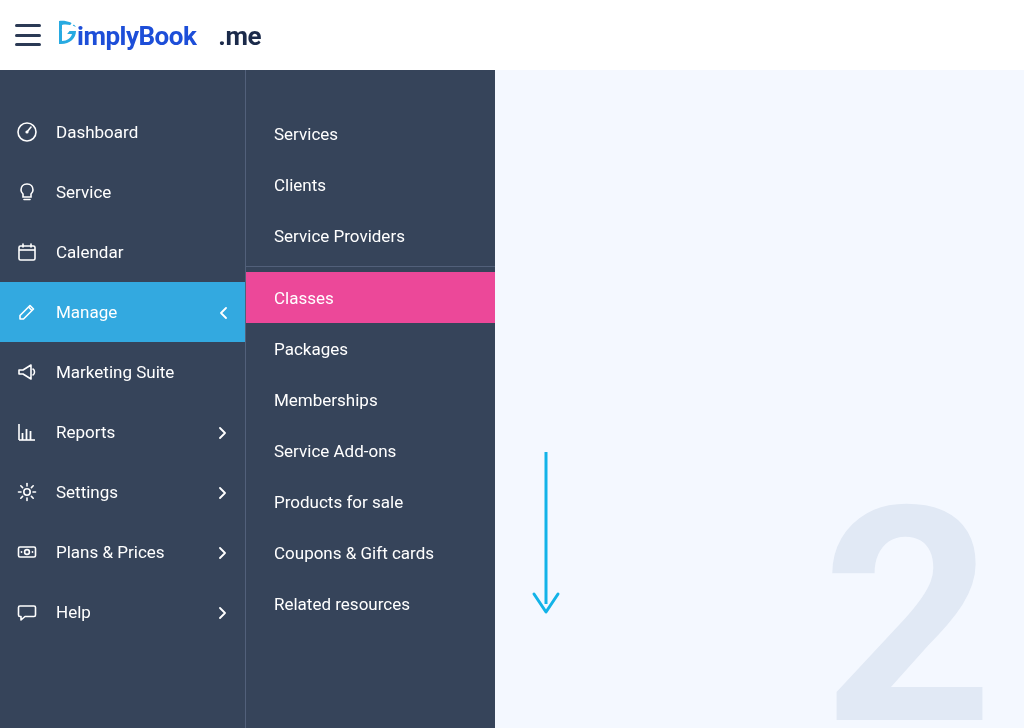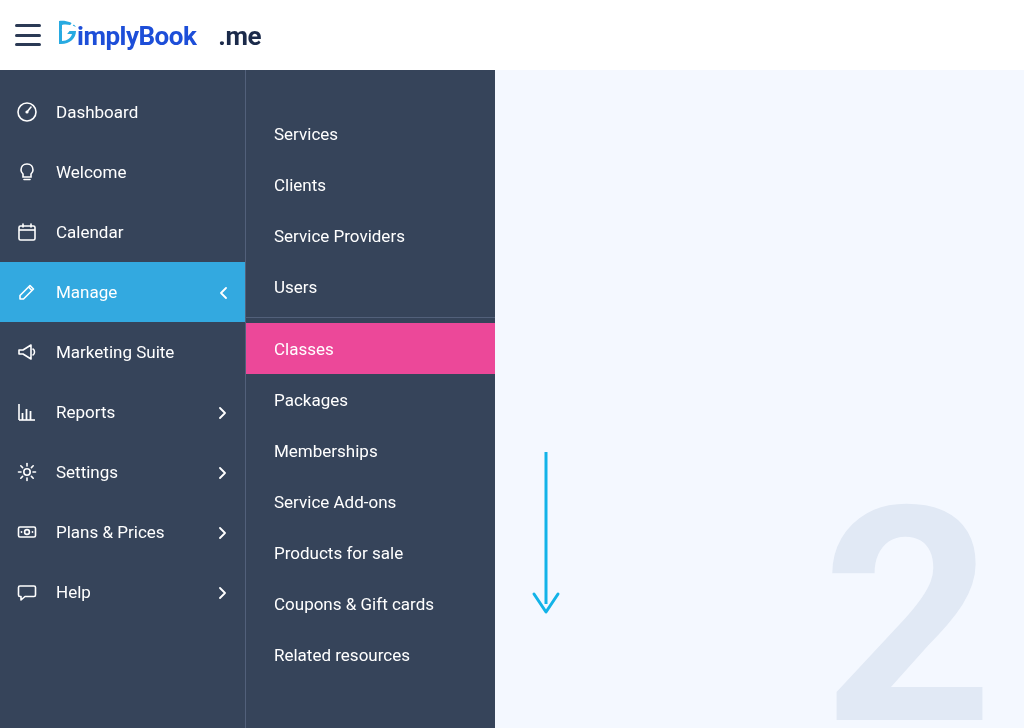--- a/index.html
+++ b/index.html
@@ -10,21 +10,21 @@
   .logo { display: flex; align-items: baseline; font-size: 26px; font-weight: 700; letter-spacing: -0.5px; }
   .logo .brand1 { color: #1d4ed8; }
   .logo .brand2 { color: #1b2a4a; font-weight: 700; margin-left: 22px; }
   .logo .check { display:inline-block; width:24px; height:26px; position:relative; margin-right:-2px;}
   .logo .check svg { width:24px; height:26px; display:block;}
   .workspace { position: relative; height: 658px; }
   .content-bg { position: absolute; left: 0; right: 0; top: 0; bottom: 0; background: #f4f8ff; }
   .bignum { position:absolute; right: 30px; bottom: -40px; font-size: 300px; font-weight:700; color:#e1e9f5; line-height:1; user-select:none; pointer-events:none;}
   .arrow-down { position:absolute; left:530px; top:378px; pointer-events:none;}
   .sidebar { position:absolute; left:0; top:0; width:245px; height:658px; background:#36445a; }
-  .sidebar-list { list-style:none; padding-top:12px;text-align:right;}
+  .sidebar-list { list-style:none; padding-top:32px;text-align:right;}
   .sidebar-item { display:flex; align-items:center; height:60px; padding:0 16px; color:#fff; font-size:17px; cursor:pointer; position:relative;}
   .sidebar-item .icon { width:22px; height:22px; margin-right:18px; flex-shrink:0; display:flex; align-items:center; justify-content:center;}
   .sidebar-item .chev { position:absolute; right:16px; width:10px; height:10px;}
   .sidebar-item.active { background:#33a9e0; }
   .sidebar-item.active .chev svg { transform: rotate(180deg); }
   .submenu { position:absolute; left:245px; top:0; width:250px; height:688px; background:#36445a; border-left:1px solid #52607a; }
   .sub-list { list-style:none; padding-top:38px;}
   .sub-item { display:flex; align-items:center; height:51px; padding:0 28px; color:#fff; font-size:17px; cursor:pointer;}
   .sub-item.active { background:#ec4899; }
   .sub-divider { height:1px; background:#52607a; margin:5px 0;}
@@ -66,21 +66,21 @@
             </svg>
           </span>
           <span>Dashboard</span>
         </li>
         <li class="sidebar-item">
           <span class="icon">
             <svg width="22" height="22" viewBox="0 0 22 22">
               <use href="#i-lightbulb"></use>
             </svg>
           </span>
-          <span>Welcome</span>
+          <span>Service</span>
         </li>
         <li class="sidebar-item">
           <span class="icon">
             <svg width="22" height="22" viewBox="0 0 22 22">
               <use href="#i-calendar"></use>
             </svg>
           </span>
           <span>Calendar</span>
         </li>
         <li class="sidebar-item active">
@@ -162,23 +162,20 @@
   <nav class="submenu">
     <ul class="sub-list" id="sub-list">
         <li class="sub-item">
           <span>Services</span>
         </li>
         <li class="sub-item">
           <span>Clients</span>
         </li>
         <li class="sub-item">
           <span>Service Providers</span>
-        </li>
-        <li class="sub-item">
-          <span>Users</span>
         </li>
         <li class="sub-divider"></li>
         <li class="sub-item active">
           <span>Classes</span>
         </li>
         <li class="sub-item">
           <span>Packages</span>
         </li>
         <li class="sub-item">
           <span>Memberships</span>

